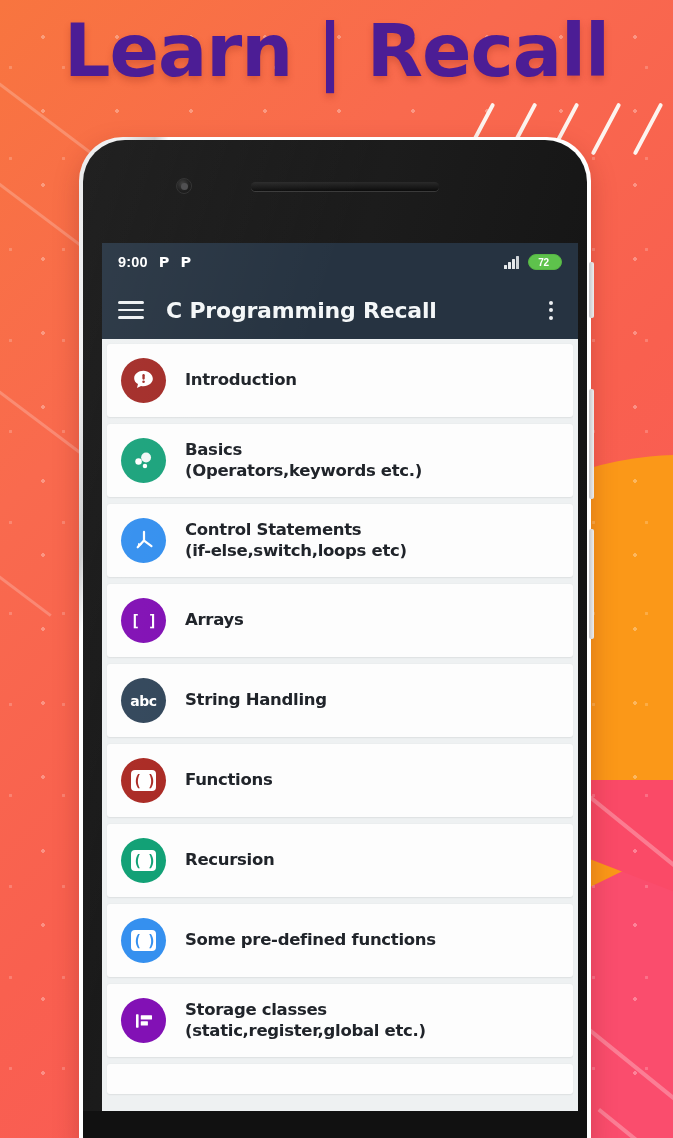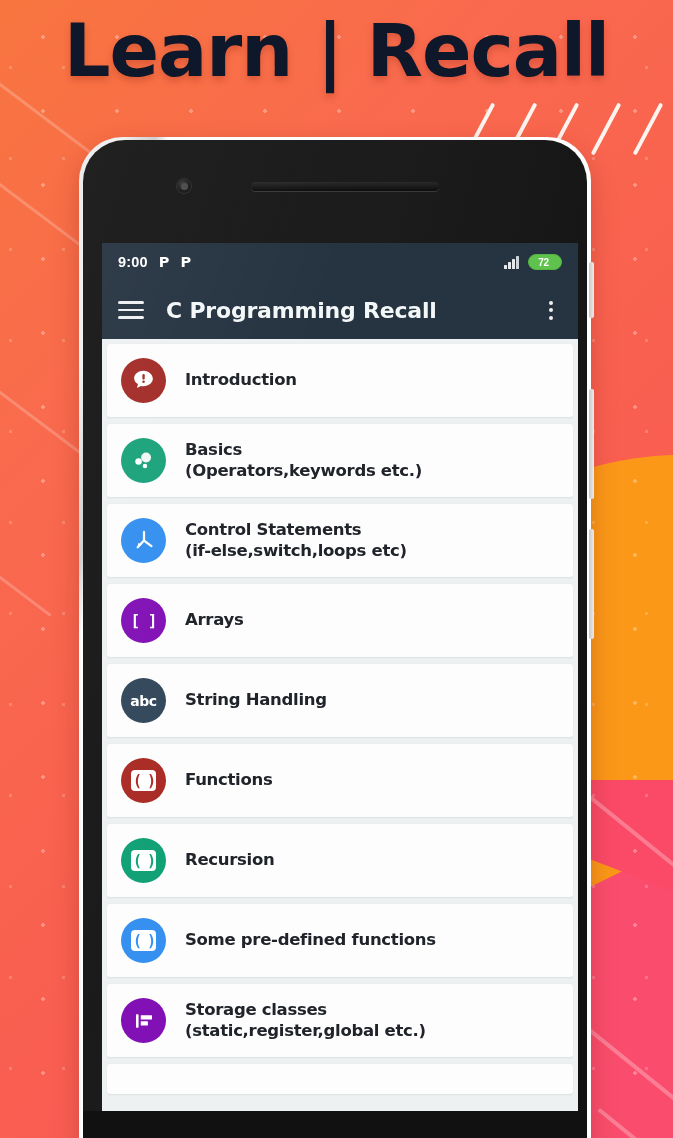--- a/index.html
+++ b/index.html
@@ -85,21 +85,21 @@
 
   
   .hero-title {
     position:absolute;
     top:8px; left:0; width:673px;
     text-align:center;
     font-family:"DejaVu Sans", sans-serif;
     font-weight:bold;
     font-size:73px;
     letter-spacing:-1px;
-    color:#0f172a;
+    color:#4c1d95;
     text-shadow:0 4px 7px rgba(150,40,20,0.30);
     white-space:nowrap;
   }
 
   
   .phone {
     position:absolute;
     left:79px; top:137px;
     width:512px; height:1010px;
     border-radius:44px 44px 10px 10px;

